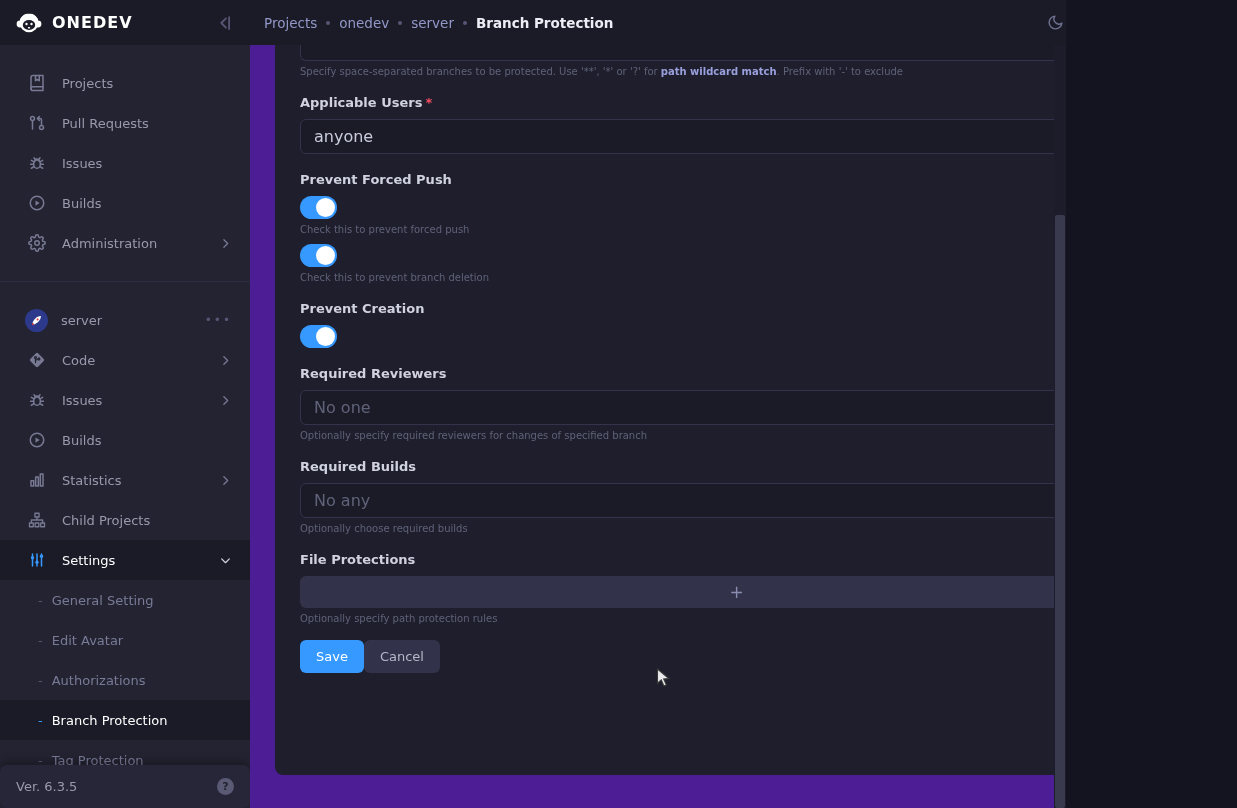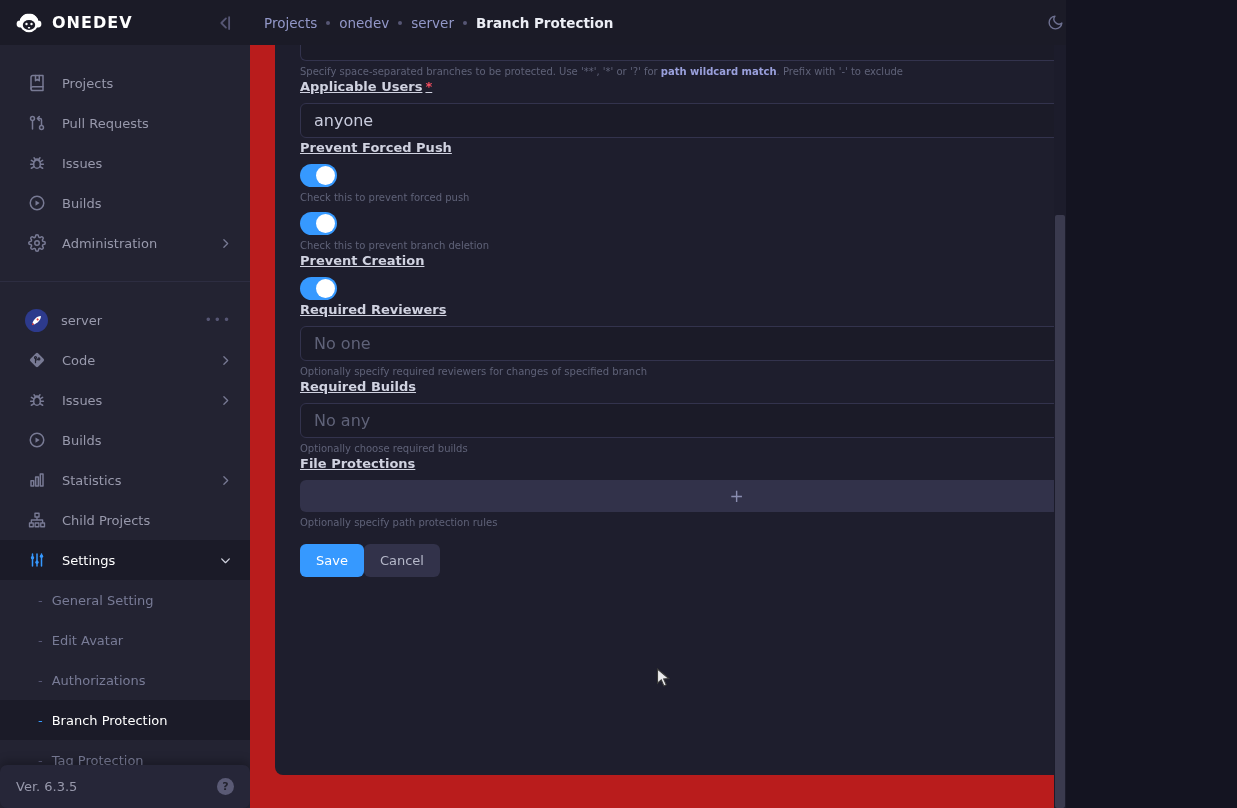--- a/index.html
+++ b/index.html
@@ -1,18 +1,18 @@
 <!DOCTYPE html>
 <html><head>
 <meta charset="utf-8">
 <style>
   * { margin:0; padding:0; box-sizing:border-box; }
   html,body { background:#141421; }
   body { font-family:"DejaVu Sans", sans-serif; }
-  .app { position:relative; width:1066px; height:808px; overflow:hidden; background:#b91c1c; }
+  .app { position:relative; width:1066px; height:808px; overflow:hidden; background:#4c1d95; }
 
   
   .header { position:absolute; left:0; top:0; width:1237px; height:45px; background:#1b1b27;
             display:flex; align-items:center; z-index:30; }
   .logo-area { width:250px; height:45px; display:flex; align-items:center; padding:0 14px 0 16px; flex:0 0 auto; }
   .logo-mark { width:26px; height:26px; margin-right:10px; flex:0 0 auto; }
   .logo-text { color:#fff; font-size:16px; font-weight:700; letter-spacing:1px; flex:1; }
   .collapse-btn { color:#565674; width:22px; height:22px; cursor:pointer; }
   .breadcrumb { display:flex; align-items:center; gap:9px; padding-left:14px; font-size:13.5px; flex:1; }
   .crumb-link { color:#9398c9; text-decoration:none; cursor:pointer; }
@@ -52,21 +52,21 @@
   .version { color:#9899ac; font-size:13px; }
   .help-circle { width:17px; height:17px; border-radius:50%; background:#5a5a75; color:#23232f;
                  font-size:11px; font-weight:700; display:flex; align-items:center; justify-content:center; cursor:pointer; }
 
   
   .panel { position:absolute; left:275px; top:45px; width:922px; height:730px; background:#1e1e2d;
            border-radius:0 0 8px 8px; padding:0 24px 0 25px; z-index:10; }
   .input-partial { height:16px; border:1px solid #33334d; border-top:none; border-radius:0 0 6px 6px; background:#1b1b28; }
   .help { color:#5f6278; font-size:10px; margin-top:5px; }
   .help a { color:#9aa0dc; font-weight:700; text-decoration:none; cursor:pointer; }
-  .flabel { color:#d0d2e0; font-size:13px; font-weight:600; margin-top:2px;text-decoration:underline; }
+  .flabel { color:#d0d2e0; font-size:13px; font-weight:600; margin-top:18px; }
   .req { color:#f64e60; margin-left:3px; }
   .tinput { width:100%; height:35px; margin-top:9px; background:#1b1b28; border:1px solid #33334d; border-radius:6px;
             color:#c9ccdd; font-size:16px; padding:0 36px 0 13px; font-family:"DejaVu Sans",sans-serif; outline:none; }
   .tinput::placeholder { color:#5f6278; }
   .input-wrap { position:relative; }
   .clear-x { position:absolute; right:13px; top:50%; transform:translateY(-50%); margin-top:4px; color:#7a7d99;
              font-size:13px; cursor:pointer; line-height:1; }
   .toggle { width:37px; height:23px; border-radius:12px; background:#3699ff; margin-top:9px; margin-bottom:2px;
             position:relative; cursor:pointer; }
   .toggle .knob { position:absolute; right:2px; top:2px; width:19px; height:19px; border-radius:50%; background:#fff; }

